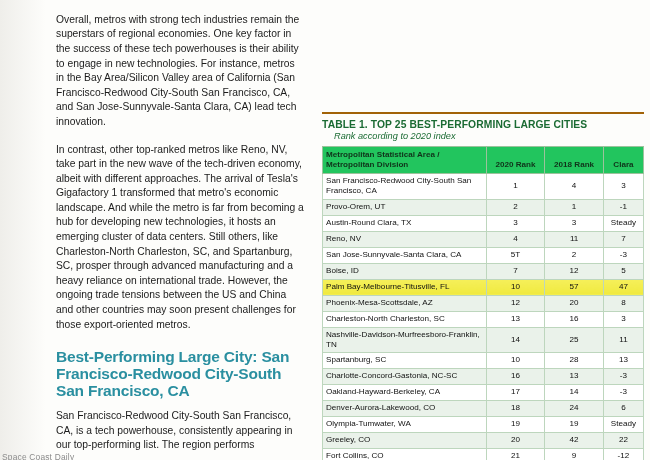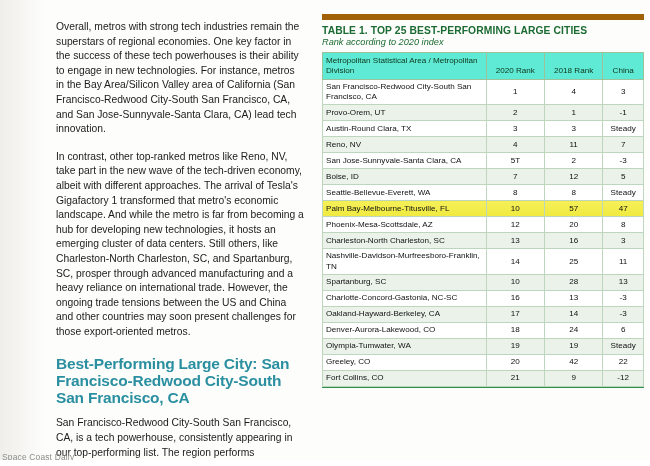--- a/index.html
+++ b/index.html
@@ -17,20 +17,21 @@
   
   .page:before{
     content:"";position:absolute;left:0;top:0;bottom:0;width:46px;
     background:linear-gradient(90deg,#efeeea 0%, #fdfdfb 100%);
   }
   .columns{
     position:absolute;
     left:56px;top:8px;right:6px;bottom:0;
     display:flex;
     gap:18px;
+    align-items:flex-end;
   }
   
   .left-col{
     width:248px;
     padding-top:12px;
   }
   .body-par{
     font-size:10.3px;
     line-height:14.6px;
     color:#1b1b1b;
@@ -45,47 +46,47 @@
     font-weight:bold;
     margin:16px 0 10px 0;
     letter-spacing:-0.2px;
   }
   
   .right-col{
     flex:1;
     padding-top:6px;
   }
   .table-wrap{
-    border-top:6px solid #a16207;
+    border-top:2px solid #a16207;
     border-bottom:1px solid #2f8f46;
     padding-top:5px;
   }
   .tbl-title{
     font-size:10.3px;
     font-weight:bold;
     color:#1b6b33;
     letter-spacing:.1px;
     margin:0 0 1px 0;
   }
   .tbl-sub{
     font-size:9.2px;
     font-style:italic;
     color:#1b6b33;
-    margin:0 0 5px 0;
+    margin:0 0 5px 12px;
   }
   table{
     border-collapse:collapse;
     width:100%;
     font-size:8.1px;
     color:#111;
   }
   thead th{
-    background:#5eead4;
+    background:#22c55e;
     border:1px solid #9cc29c;
-    font-weight:normal;
+    font-weight:bold;
     font-size:8.1px;
     padding:3px 3px;
     vertical-align:bottom;
     line-height:10px;
     text-align:center;
     color:#10331a;
   }
   thead th.name-col{
     text-align:left;
     width:51%;
@@ -138,21 +139,21 @@
     <div class="right-col">
       <div class="table-wrap">
         <div class="tbl-title">TABLE 1. TOP 25 BEST-PERFORMING LARGE CITIES</div>
         <div class="tbl-sub">Rank according to 2020 index</div>
         <table>
           <thead>
             <tr>
               <th class="name-col">Metropolitan Statistical Area / Metropolitan Division</th>
               <th>2020 Rank</th>
               <th>2018 Rank</th>
-              <th>China</th>
+              <th>Clara</th>
             </tr>
           </thead>
           <tbody>
               <tr>
                 <td class="name">San Francisco-Redwood City-South San Francisco, CA</td>
                 <td>1</td>
                 <td>4</td>
                 <td class="chg">3</td>
               </tr>
               <tr>
@@ -177,26 +178,20 @@
                 <td class="name">San Jose-Sunnyvale-Santa Clara, CA</td>
                 <td>5T</td>
                 <td>2</td>
                 <td class="chg">-3</td>
               </tr>
               <tr>
                 <td class="name">Boise, ID</td>
                 <td>7</td>
                 <td>12</td>
                 <td class="chg">5</td>
-              </tr>
-              <tr>
-                <td class="name">Seattle-Bellevue-Everett, WA</td>
-                <td>8</td>
-                <td>8</td>
-                <td class="chg">Steady</td>
               </tr>
               <tr class="hl">
                 <td class="name">Palm Bay-Melbourne-Titusville, FL</td>
                 <td>10</td>
                 <td>57</td>
                 <td class="chg">47</td>
               </tr>
               <tr>
                 <td class="name">Phoenix-Mesa-Scottsdale, AZ</td>
                 <td>12</td>

